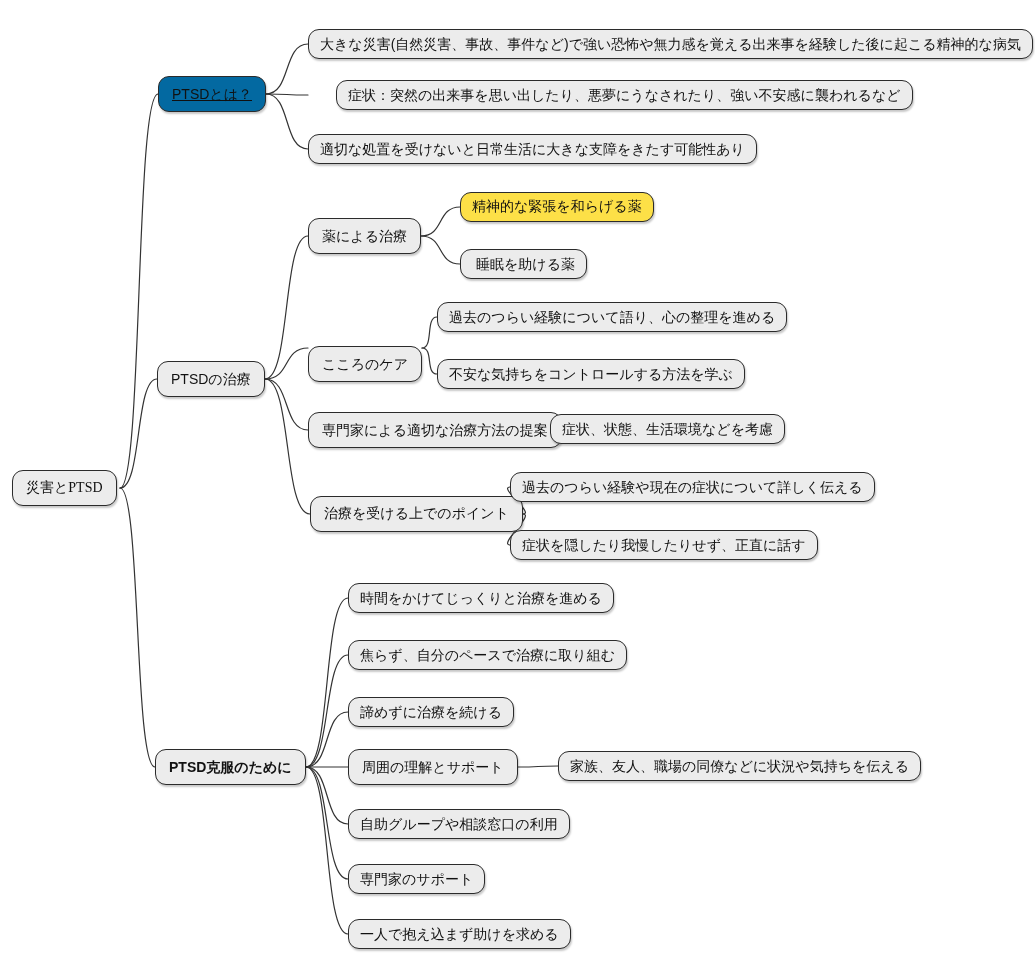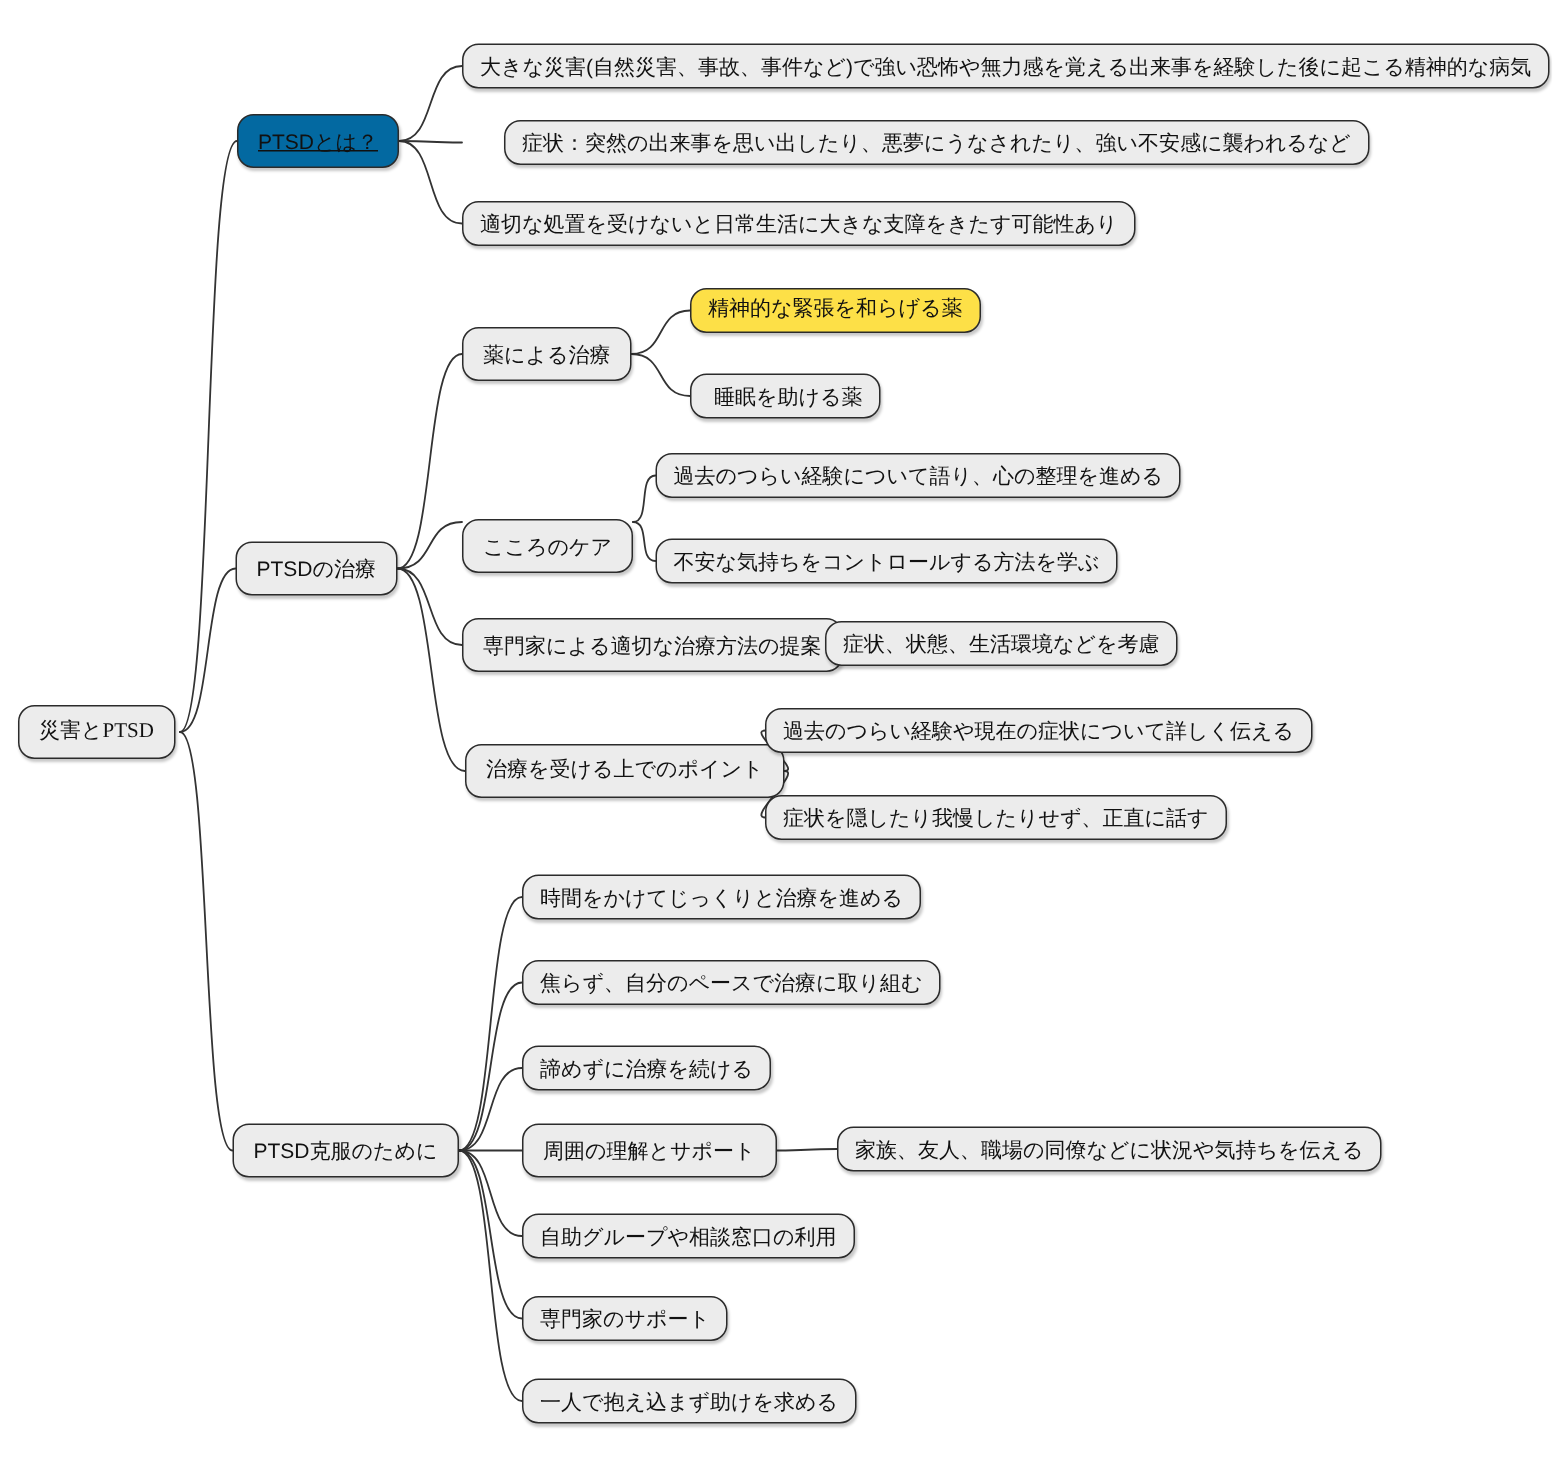--- a/index.html
+++ b/index.html
@@ -78,21 +78,21 @@
     <div class="node leaf" style="left: 460px; top: 192px; background: #fde047; border-color: rgb(43, 43, 43); color: rgb(17, 17, 17); font-family: Liberation Serif, serif;">精神的な緊張を和らげる薬</div>
     <div class="node leaf" style="left: 460px; top: 249px; background: rgb(236, 236, 236); border-color: rgb(43, 43, 43); color: rgb(17, 17, 17); padding-left: 15px;">睡眠を助ける薬</div>
     <div class="node branch" style="left: 308px; top: 330px; background: rgb(236, 236, 236); border-color: rgb(43, 43, 43); color: rgb(17, 17, 17); margin-top: 16px;">こころのケア</div>
     <div class="node leaf" style="left: 437px; top: 302px; background: rgb(236, 236, 236); border-color: rgb(43, 43, 43); color: rgb(17, 17, 17);">過去のつらい経験について語り、心の整理を進める</div>
     <div class="node leaf" style="left: 437px; top: 359px; background: rgb(236, 236, 236); border-color: rgb(43, 43, 43); color: rgb(17, 17, 17);">不安な気持ちをコントロールする方法を学ぶ</div>
     <div class="node branch" style="left: 308px; top: 412px; background: rgb(236, 236, 236); border-color: rgb(43, 43, 43); color: rgb(17, 17, 17);">専門家による適切な治療方法の提案</div>
     <div class="node leaf" style="left: 550px; top: 414px; background: rgb(236, 236, 236); border-color: rgb(43, 43, 43); color: rgb(17, 17, 17);">症状、状態、生活環境などを考慮</div>
     <div class="node branch" style="left: 310px; top: 496px; background: rgb(236, 236, 236); border-color: rgb(43, 43, 43); color: rgb(17, 17, 17); font-family: Liberation Mono, monospace;">治療を受ける上でのポイント</div>
     <div class="node leaf" style="left: 510px; top: 472px; background: rgb(236, 236, 236); border-color: rgb(43, 43, 43); color: rgb(17, 17, 17);">過去のつらい経験や現在の症状について詳しく伝える</div>
     <div class="node leaf" style="left: 510px; top: 530px; background: rgb(236, 236, 236); border-color: rgb(43, 43, 43); color: rgb(17, 17, 17);">症状を隠したり我慢したりせず、正直に話す</div>
-    <div class="node branch" style="left: 155px; top: 749px; background: rgb(236, 236, 236); border-color: rgb(43, 43, 43); color: rgb(17, 17, 17);">PTSD克服のために</div>
+    <div class="node branch" style="left: 155px; top: 749px; background: rgb(236, 236, 236); border-color: rgb(43, 43, 43); color: rgb(17, 17, 17); font-weight: bold;">PTSD克服のために</div>
     <div class="node leaf" style="left: 348px; top: 583px; background: rgb(236, 236, 236); border-color: rgb(43, 43, 43); color: rgb(17, 17, 17);">時間をかけてじっくりと治療を進める</div>
     <div class="node leaf" style="left: 348px; top: 640px; background: rgb(236, 236, 236); border-color: rgb(43, 43, 43); color: rgb(17, 17, 17);">焦らず、自分のペースで治療に取り組む</div>
     <div class="node leaf" style="left: 348px; top: 697px; background: rgb(236, 236, 236); border-color: rgb(43, 43, 43); color: rgb(17, 17, 17);">諦めずに治療を続ける</div>
     <div class="node branch" style="left: 348px; top: 749px; background: rgb(236, 236, 236); border-color: rgb(43, 43, 43); color: rgb(17, 17, 17);">周囲の理解とサポート</div>
     <div class="node leaf" style="left: 558px; top: 751px; background: rgb(236, 236, 236); border-color: rgb(43, 43, 43); color: rgb(17, 17, 17);">家族、友人、職場の同僚などに状況や気持ちを伝える</div>
     <div class="node leaf" style="left: 348px; top: 809px; background: rgb(236, 236, 236); border-color: rgb(43, 43, 43); color: rgb(17, 17, 17);">自助グループや相談窓口の利用</div>
     <div class="node leaf" style="left: 348px; top: 864px; background: rgb(236, 236, 236); border-color: rgb(43, 43, 43); color: rgb(17, 17, 17);">専門家のサポート</div>
     <div class="node leaf" style="left: 348px; top: 919px; background: rgb(236, 236, 236); border-color: rgb(43, 43, 43); color: rgb(17, 17, 17);">一人で抱え込まず助けを求める</div>
   </div>
 

